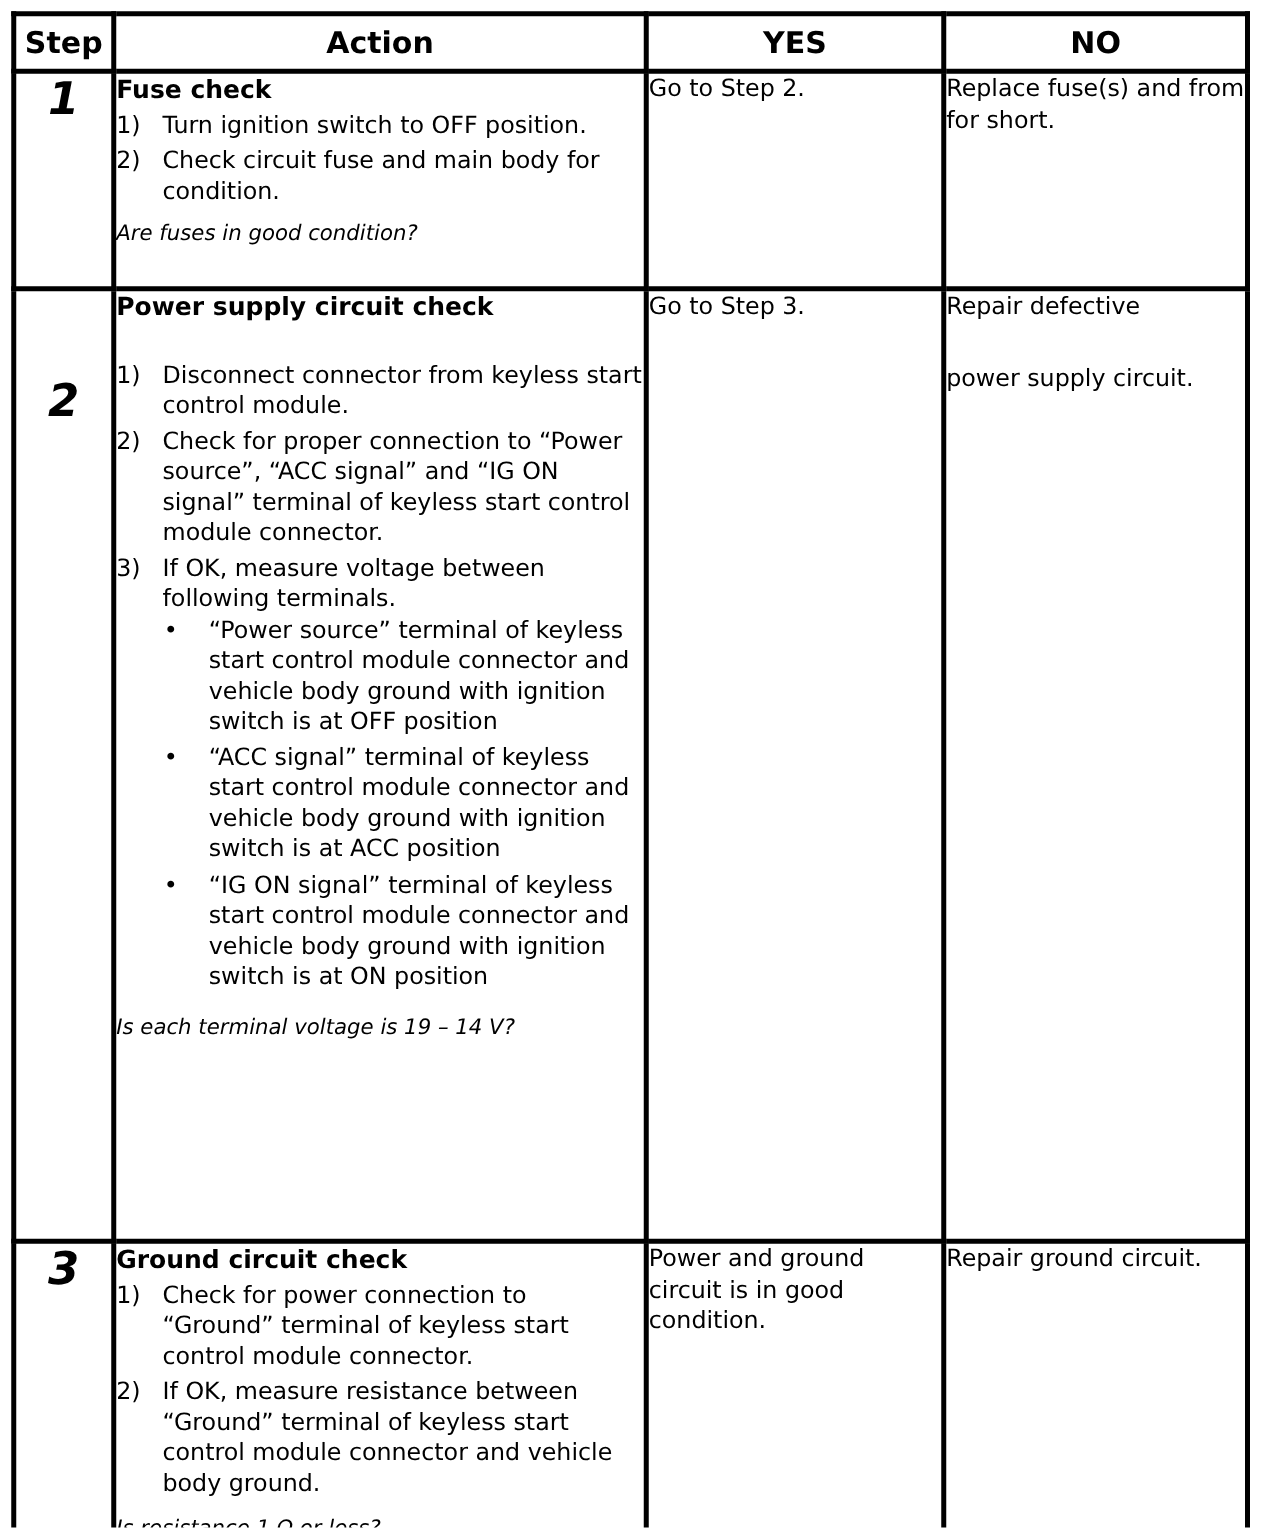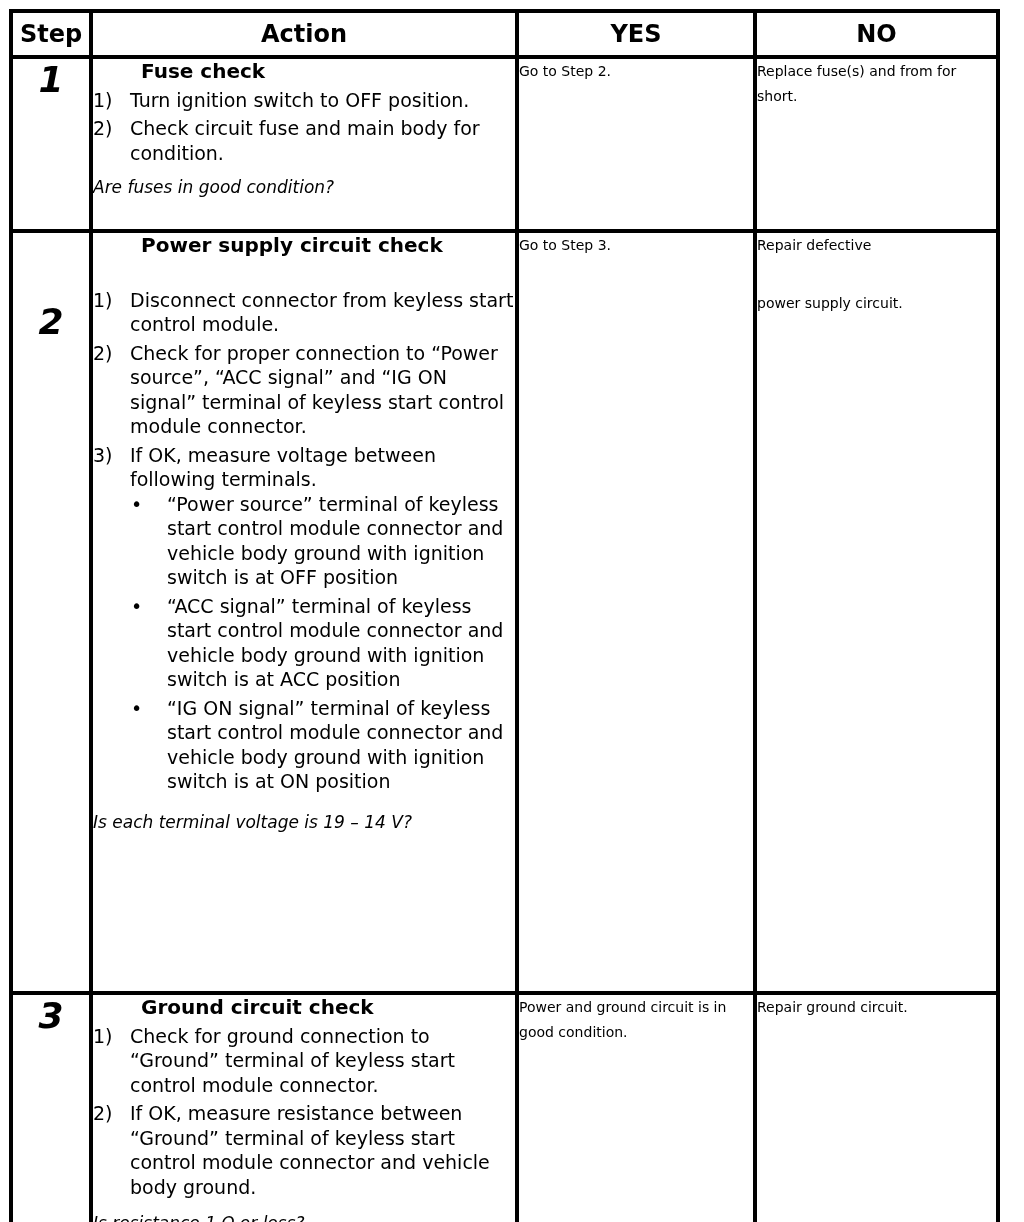--- a/index.html
+++ b/index.html
@@ -16,29 +16,29 @@
     vertical-align: top;
     padding: 0;
   }
   th { font-weight: bold; font-size: 24px; height: 42px; vertical-align: middle !important; text-align: center; }
   col.c-step { width: 80px; }
   col.c-action { width: 426px; }
   col.c-yes { width: 238px; }
   col.c-no { width: 243px; }
   .stepnum { font-weight: bold; font-style: italic; font-size: 36px; text-align: center; padding-top: 12px; }
   .action { padding: 8px 10px 8px 9px; font-size: 19px; line-height: 24.5px; }
-  .action .title { font-weight: bold; font-size: 20px; margin-bottom: 4px; padding-left: 48px; }
+  .action .title { font-weight: bold; font-size: 20px; margin-bottom: 4px; }
   .action ol { list-style: none; margin: 0; padding: 0; }
   .action ol li { position: relative; padding-left: 37px; margin-bottom: 4px; }
   .action ol li .num { position: absolute; left: 0; top: 0; }
   .action ul { list-style: none; margin: 0; padding: 0; }
   .action ul li { position: relative; padding-left: 37px; }
   .action ul li .bul { position: absolute; left: 1px; top: 0; }
   .action .question { font-weight: normal; font-style: italic; font-size: 17px; line-height: 29px; margin-top: 14px; }
-  .cell { padding: 8px 10px; font-size: 14px; line-height: 24.5px; }
+  .cell { padding: 8px 10px; font-size: 19px; line-height: 24.5px; }
   #row1 td { height: 170px; }
   #row2 td { height: 690px; margin-top: 17px; }
   #row3 td { height: 268px; }
   .gap-title { height: 26px; }
   .gap-no { height: 33px; }
 </style>
 </head>
 <body>
 
 <table class="diag">
@@ -94,21 +94,21 @@
       <div class="gap-no"></div>
       <div>power supply circuit.</div>
     </td>
   </tr>
 
   <tr id="row3">
     <td class="stepnum">3</td>
     <td class="action">
       <div class="title">Ground circuit check</div>
       <ol>
-        <li><span class="num">1)</span><span>Check for ground connection to “Ground” terminal of keyless start control module connector.</span></li>
+        <li><span class="num">1)</span><span>Check for power connection to “Ground” terminal of keyless start control module connector.</span></li>
         <li><span class="num">2)</span><span>If OK, measure resistance between “Ground” terminal of keyless start control module connector and vehicle body ground.</span></li>
       </ol>
       <div class="question" style="margin-top:10px">Is resistance 1 Ω or less?</div>
     </td>
     <td class="cell">Power and ground circuit is in good condition.</td>
     <td class="cell">Repair ground circuit.</td>
   </tr>
 </tbody>
   </table>
 

